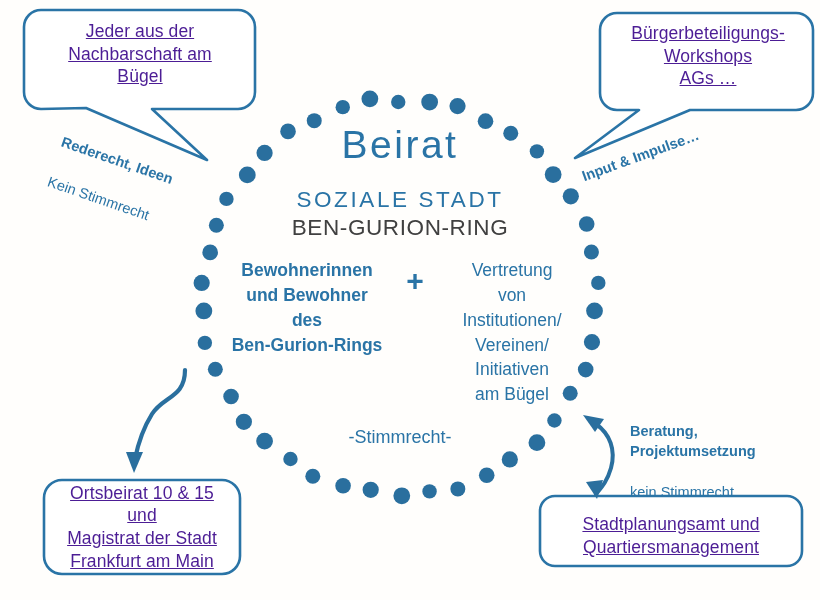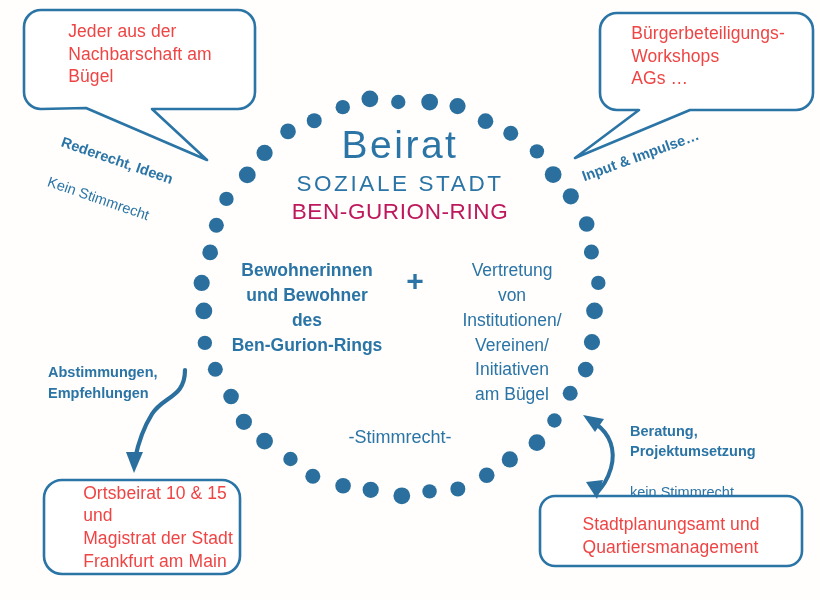--- a/index.html
+++ b/index.html
@@ -20,40 +20,41 @@
   svg.layer {
     position: absolute;
     left: 0;
     top: 0;
     width: 820px;
     height: 600px;
     pointer-events: none;
   }
   .bubble-text, .box-text {
     position: absolute;
-    color: #ef4444;
-    text-align: left;
+    color: #4c1d95;
+    text-align: center;
     line-height: 1.30;
     font-size: 17.5px;
     letter-spacing: 0.1px;
     white-space: pre-line;
+    text-decoration: underline;
   }
   
   #bubble-neighbourhood {
     left: 36px; top: 10px; width: 208px; height: 88px;
     display: flex; align-items: center; justify-content: center;
   }
   #bubble-workshops {
     left: 608px; top: 12px; width: 200px; height: 88px;
     display: flex; align-items: center; justify-content: center;
   }
   
   #box-ortsbeirat {
     left: 44px; top: 480px; width: 196px; height: 94px;
-    display: flex; align-items: center; justify-content: center; padding-left: 16px;
+    display: flex; align-items: center; justify-content: center;
   }
   #box-stadtplanung {
     left: 540px; top: 496px; width: 262px; height: 80px;
     display: flex; align-items: center; justify-content: center;
   }
 
   
   .center-title {
     position: absolute;
     left: 225px; top: 125px; width: 350px;
@@ -64,28 +65,28 @@
     font-size: 39px;
     font-weight: normal;
     letter-spacing: 2.5px;
     line-height: 1.05;
     color: #2a74a6;
   }
   .title-sub1 {
     font-size: 22.5px;
     letter-spacing: 2.6px;
     line-height: 1.25;
-    margin-top: 4px;
+    margin-top: 20px;
     color: #2a74a6;
   }
   .title-sub2 {
     font-size: 22.5px;
     letter-spacing: 0.6px;
     line-height: 1.2;
-    color: #be185d;
+    color: #404040;
   }
   .columns {
     position: absolute;
     left: 206px; top: 258px; width: 396px;
     display: flex;
     align-items: flex-start;
     justify-content: center;
   }
   .col {
     color: #2a74a6;
@@ -294,22 +295,20 @@
   <div class="box-text" id="box-stadtplanung">Stadtplanungsamt und
 Quartiersmanagement</div>
 
   <div class="annot" id="annot-rederecht">
     <span class="b">Rederecht, Ideen</span>
     <span class="r">Kein Stimmrecht</span>
   </div>
 
   <div class="annot" id="annot-input">Input &amp; Impulse…</div>
 
-  <div class="annot" id="annot-abstimmungen">Abstimmungen,
-Empfehlungen</div>
 
   <div class="annot" id="annot-beratung">
     <span class="b">Beratung,
 Projektumsetzung</span>
     <span class="r">kein Stimmrecht</span>
   </div>
 
 </div>
 
 </body></html>

